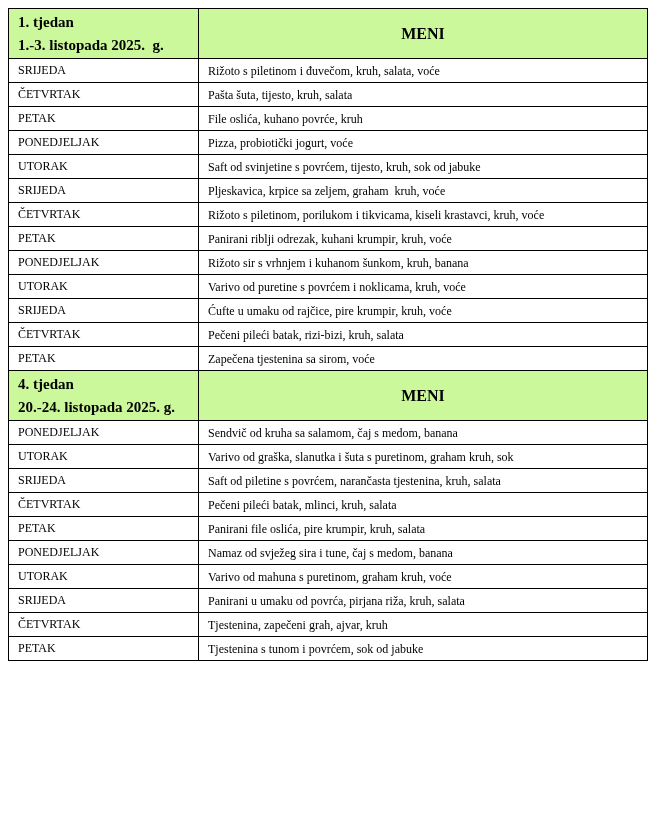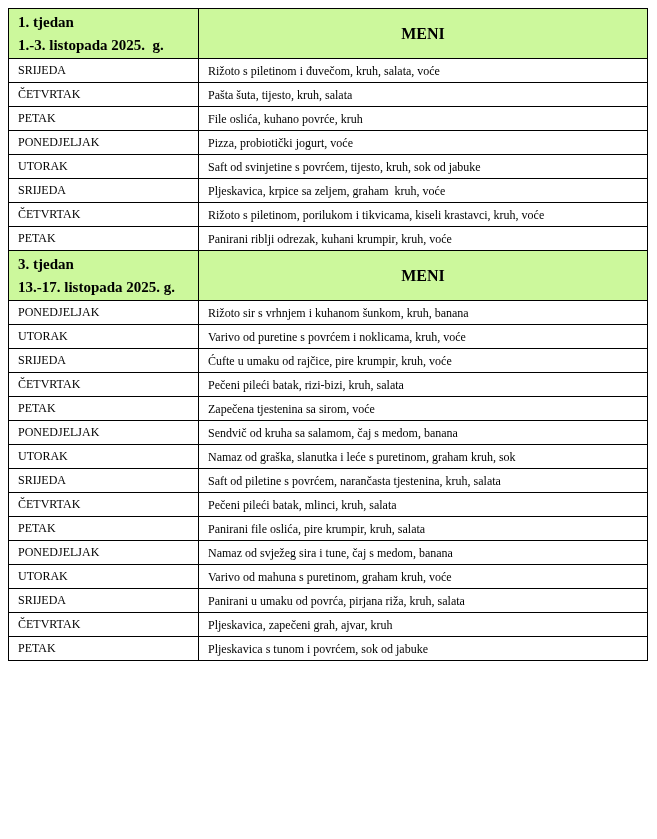--- a/index.html
+++ b/index.html
@@ -106,27 +106,20 @@
       </tr>
       <tr class="day">
         <td class="d">ČETVRTAK</td>
         <td class="m">Rižoto s piletinom, porilukom i tikvicama, kiseli krastavci, kruh, voće</td>
       </tr>
       <tr class="day">
         <td class="d">PETAK</td>
         <td class="m">Panirani riblji odrezak, kuhani krumpir, kruh, voće</td>
       </tr>
 
-      <tr class="hdr">
-        <td class="week">
-          <div class="wt">3. tjedan</div>
-          <div class="wd">13.-17. listopada 2025. g.</div>
-        </td>
-        <td class="meni">MENI</td>
-      </tr>
       <tr class="day">
         <td class="d">PONEDJELJAK</td>
         <td class="m">Rižoto sir s vrhnjem i kuhanom šunkom, kruh, banana</td>
       </tr>
       <tr class="day">
         <td class="d">UTORAK</td>
         <td class="m">Varivo od puretine s povrćem i noklicama, kruh, voće</td>
       </tr>
       <tr class="day">
         <td class="d">SRIJEDA</td>
@@ -134,27 +127,34 @@
       </tr>
       <tr class="day">
         <td class="d">ČETVRTAK</td>
         <td class="m">Pečeni pileći batak, rizi-bizi, kruh, salata</td>
       </tr>
       <tr class="day">
         <td class="d">PETAK</td>
         <td class="m">Zapečena tjestenina sa sirom, voće</td>
       </tr>
 
+      <tr class="hdr">
+        <td class="week">
+          <div class="wt">4. tjedan</div>
+          <div class="wd">20.-24. listopada 2025. g.</div>
+        </td>
+        <td class="meni">MENI</td>
+      </tr>
       <tr class="day">
         <td class="d">PONEDJELJAK</td>
         <td class="m">Sendvič od kruha sa salamom, čaj s medom, banana</td>
       </tr>
       <tr class="day">
         <td class="d">UTORAK</td>
-        <td class="m">Namaz od graška, slanutka i leće s puretinom, graham kruh, sok</td>
+        <td class="m">Varivo od graška, slanutka i šuta s puretinom, graham kruh, sok</td>
       </tr>
       <tr class="day">
         <td class="d">SRIJEDA</td>
         <td class="m">Saft od piletine s povrćem, narančasta tjestenina, kruh, salata</td>
       </tr>
       <tr class="day">
         <td class="d">ČETVRTAK</td>
         <td class="m">Pečeni pileći batak, mlinci, kruh, salata</td>
       </tr>
       <tr class="day">
@@ -169,22 +169,22 @@
       <tr class="day">
         <td class="d">UTORAK</td>
         <td class="m">Varivo od mahuna s puretinom, graham kruh, voće</td>
       </tr>
       <tr class="day">
         <td class="d">SRIJEDA</td>
         <td class="m">Panirani u umaku od povrća, pirjana riža, kruh, salata</td>
       </tr>
       <tr class="day">
         <td class="d">ČETVRTAK</td>
-        <td class="m">Pljeskavica, zapečeni grah, ajvar, kruh</td>
+        <td class="m">Tjestenina, zapečeni grah, ajvar, kruh</td>
       </tr>
       <tr class="day">
         <td class="d">PETAK</td>
-        <td class="m">Pljeskavica s tunom i povrćem, sok od jabuke</td>
+        <td class="m">Tjestenina s tunom i povrćem, sok od jabuke</td>
       </tr>
 
     </tbody>
   </table>
 </div>
 
 </body></html>

